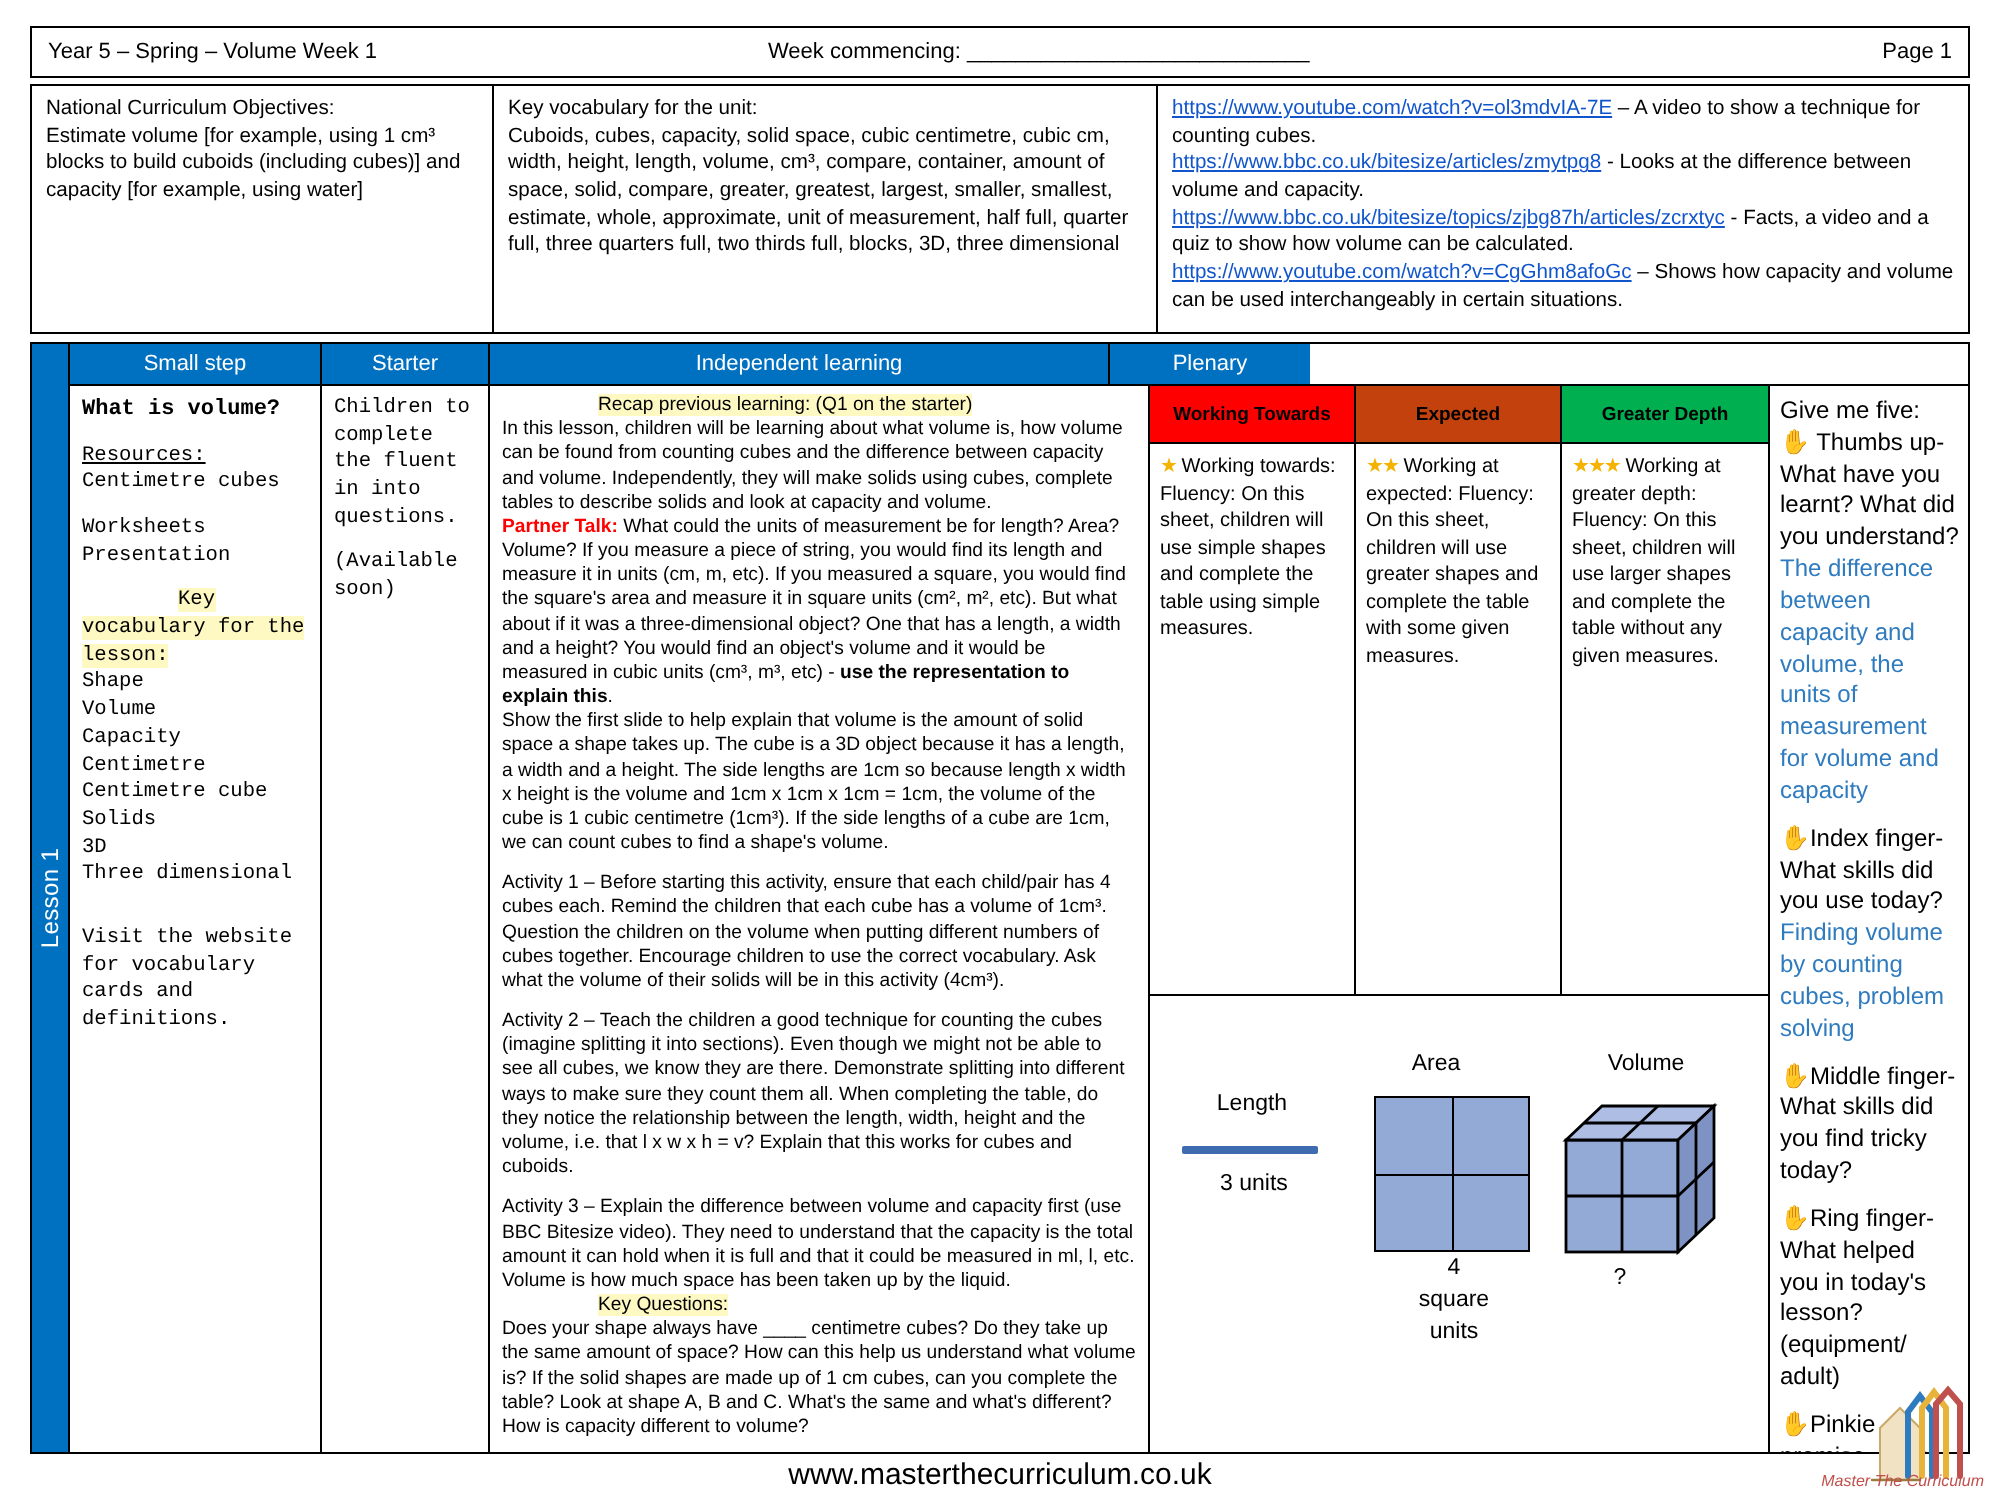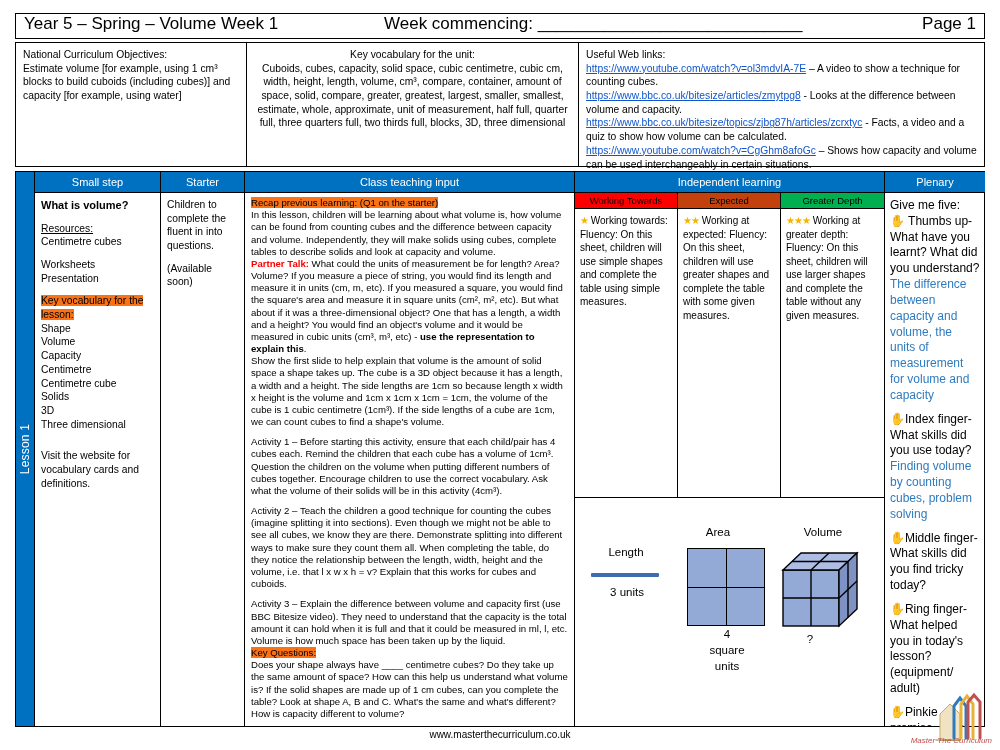--- a/index.html
+++ b/index.html
@@ -24,22 +24,22 @@
   
   .top-header {
     position: absolute;
     left: 15px;
     top: 13px;
     width: 970px;
     height: 26px;
     border: 1.5px solid #000;
     box-sizing: border-box;
     display: flex;
-    align-items: flex-start;
-    font-size: 17px;
+    align-items: center;
+    font-size: 11px;
   }
   .th-left   { padding-left: 8px; width: 330px; }
   .th-mid    { flex: 1; text-align: left; padding-left: 30px;}
   .th-right  { width: 70px; text-align: right; padding-right: 8px; }
 
   
   .info-row {
     position: absolute;
     left: 15px;
     top: 42px;
@@ -49,21 +49,21 @@
     box-sizing: border-box;
     display: flex;
   }
   .info-cell {
     box-sizing: border-box;
     padding: 5px 7px 4px 7px;
     font-size: 10.3px;
     line-height: 1.33;
   }
   .info-cell.nc   { width: 231px; border-right: 1.5px solid #000; }
-  .info-cell.kv   { width: 332px; border-right: 1.5px solid #000; text-align: center; }
+  .info-cell.kv   { width: 332px; border-right: 1.5px solid #000; }
   .info-cell.web  { flex: 1; }
   .info-title { display: block; }
   a.weblink {
     color: #1155cc;
     text-decoration: underline;
     word-break: break-all;
   }
   .webline { margin: 0; }
 
   
@@ -124,26 +124,26 @@
   }
   .bcell:last-child { border-right: none; }
 
   
   .c-small   { width: 126px; }
   .c-start   { width: 84px; }
   .c-teach   { width: 330px; }
   .c-indep   { width: 310px; }
   .c-plen    { width: 100px; }
 
-  .pad { padding: 5px 6px; font-size: 10.3px; line-height: 1.33; }
+  .pad { padding: 5px 6px; font-size: 10.3px; line-height: 1.33; font-family: Liberation Mono, monospace; }
 
   
   .step-title { font-weight: bold; font-size: 11px; margin-bottom: 9px; }
   .u { text-decoration: underline; }
-  .hl-green { background: #f97316; }
+  .hl-green { background: #fef9c3; margin-left: 48px; }
   .blank-line { height: 9px; }
 
   
   .teach { font-size: 9.6px; line-height: 1.27; padding: 4px 6px 4px 6px; }
   .teach p { margin: 0 0 0 0; }
   .teach .gap { height: 8px; }
   .red-bold { color: #ff0000; font-weight: bold; }
   .bold { font-weight: bold; }
 
   
@@ -151,27 +151,27 @@
   .indep-top { display: flex; flex: none; height: 304px; }
   .indep-col {
     box-sizing: border-box;
     border-right: 1.5px solid #000;
     display: flex;
     flex-direction: column;
     width: 103.3px;
   }
   .indep-col:last-child { border-right: none; }
   .indep-hd {
-    height: 16px;
+    height: 29px;
     flex: none;
     display: flex;
     align-items: center;
     justify-content: center;
     font-size: 9.5px;
-    font-weight: normal;
+    font-weight: bold;
     border-bottom: 1.5px solid #000;
     box-sizing: border-box;
   }
   .hd-wt { background: #ff0000; color: #000; }
   .hd-ex { background: #c2410c; color: #000; }
   .hd-gd { background: #00b050; color: #000; }
   .indep-body { padding: 5px 5px; font-size: 10px; line-height: 1.35; }
   .stars { color: #f5b301; letter-spacing: -1px; font-size: 10px; }
 
   .indep-bottom {
@@ -212,21 +212,21 @@
   .hand { color: #b5651d; }
   .plen .gap { height: 8px; }
 
   
   .footer-url {
     position: absolute;
     left: 0;
     top: 729px;
     width: 1000px;
     text-align: center;
-    font-size: 10px;
+    font-size: 15px;
   }
   .logo {
     position: absolute;
     right: 10px;
     top: 690px;
     width: 60px;
     height: 55px;
   }
   .logo-text {
     position: absolute;
@@ -254,21 +254,20 @@
       <span class="info-title">National Curriculum Objectives:</span>
       <span>Estimate volume [for example, using 1 cm³ blocks to build cuboids (including cubes)] and capacity [for example, using water]</span>
     </div>
 
     <div class="info-cell kv">
       <span class="info-title">Key vocabulary for the unit:</span>
       <span>Cuboids, cubes, capacity, solid space, cubic centimetre, cubic cm, width, height, length, volume, cm³, compare, container, amount of space, solid, compare, greater, greatest, largest, smaller, smallest, estimate, whole, approximate, unit of measurement, half full, quarter full, three quarters full, two thirds full, blocks, 3D, three dimensional</span>
     </div>
 
     <div class="info-cell web">
-      <span class="info-title">Useful Web links:</span>
       <div class="webline">
         <a class="weblink" href="#">https://www.youtube.com/watch?v=ol3mdvIA-7E</a><span> – A video to show a technique for counting cubes.</span>
       </div>
       <div class="webline">
         <a class="weblink" href="#">https://www.bbc.co.uk/bitesize/articles/zmytpg8</a><span> - Looks at the difference between volume and capacity.</span>
       </div>
       <div class="webline">
         <a class="weblink" href="#">https://www.bbc.co.uk/bitesize/topics/zjbg87h/articles/zcrxtyc</a><span> - Facts, a video and a quiz to show how volume can be calculated.</span>
       </div>
       <div class="webline">
@@ -281,21 +280,20 @@
 
     <div class="spine">
       <div class="spine-label">Lesson 1</div>
     </div>
 
     <div class="cols">
 
       <div class="header-row">
         <div class="hcell c-small">Small step</div>
         <div class="hcell c-start">Starter</div>
-        <div class="hcell c-teach">Class teaching input</div>
         <div class="hcell c-indep">Independent learning</div>
         <div class="hcell c-plen">Plenary</div>
       </div>
 
       <div class="body-row">
 
         <div class="bcell c-small pad">
           <div class="step-title">What is volume?</div>
           <div class="u">Resources:</div>
           <div>Centimetre cubes</div>

